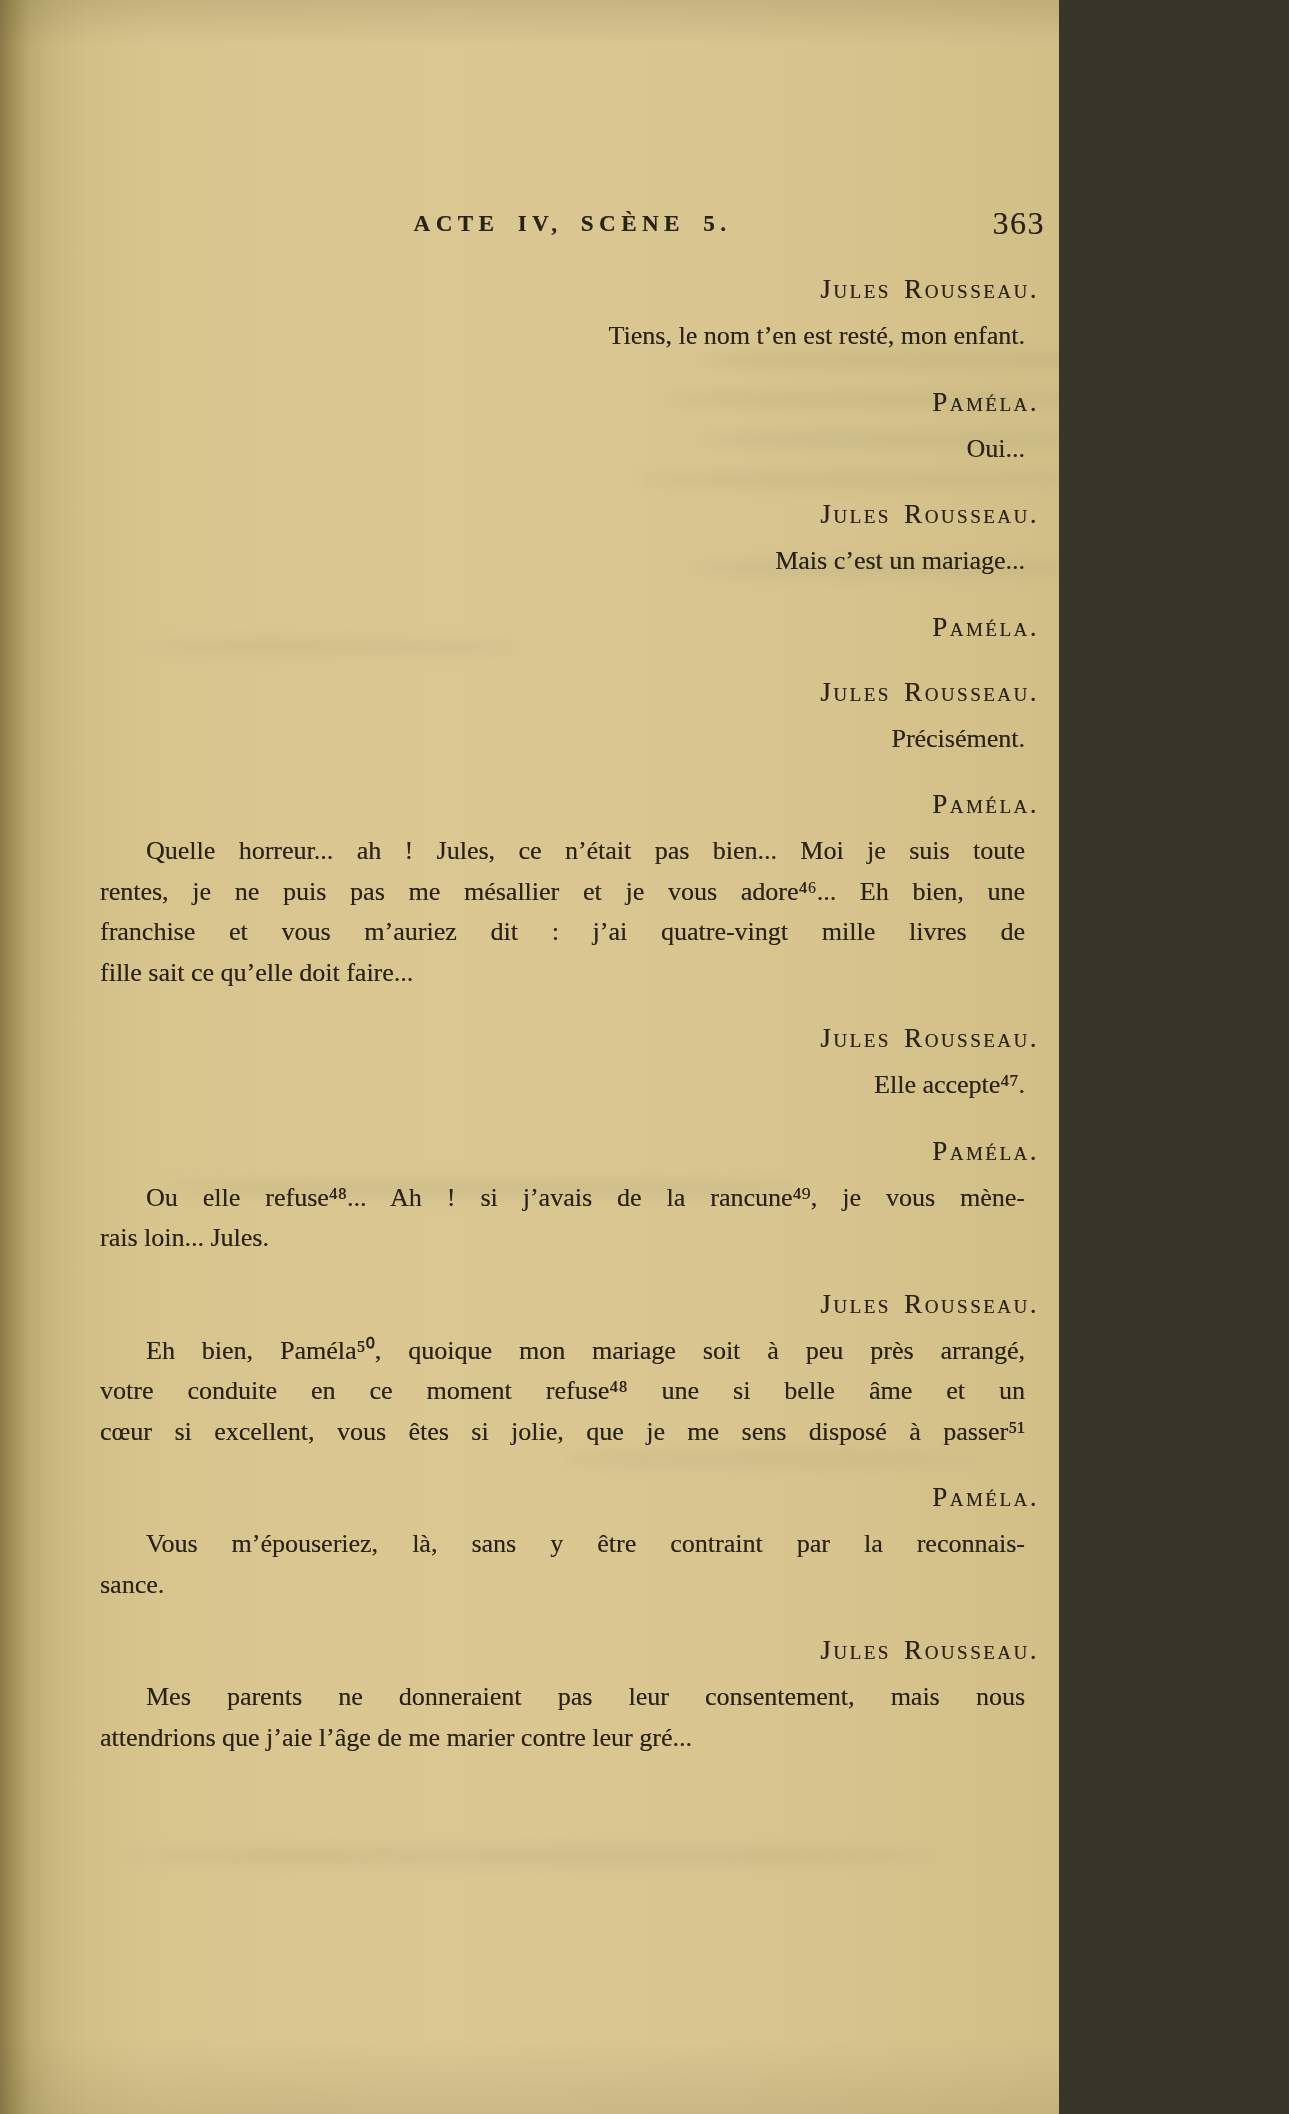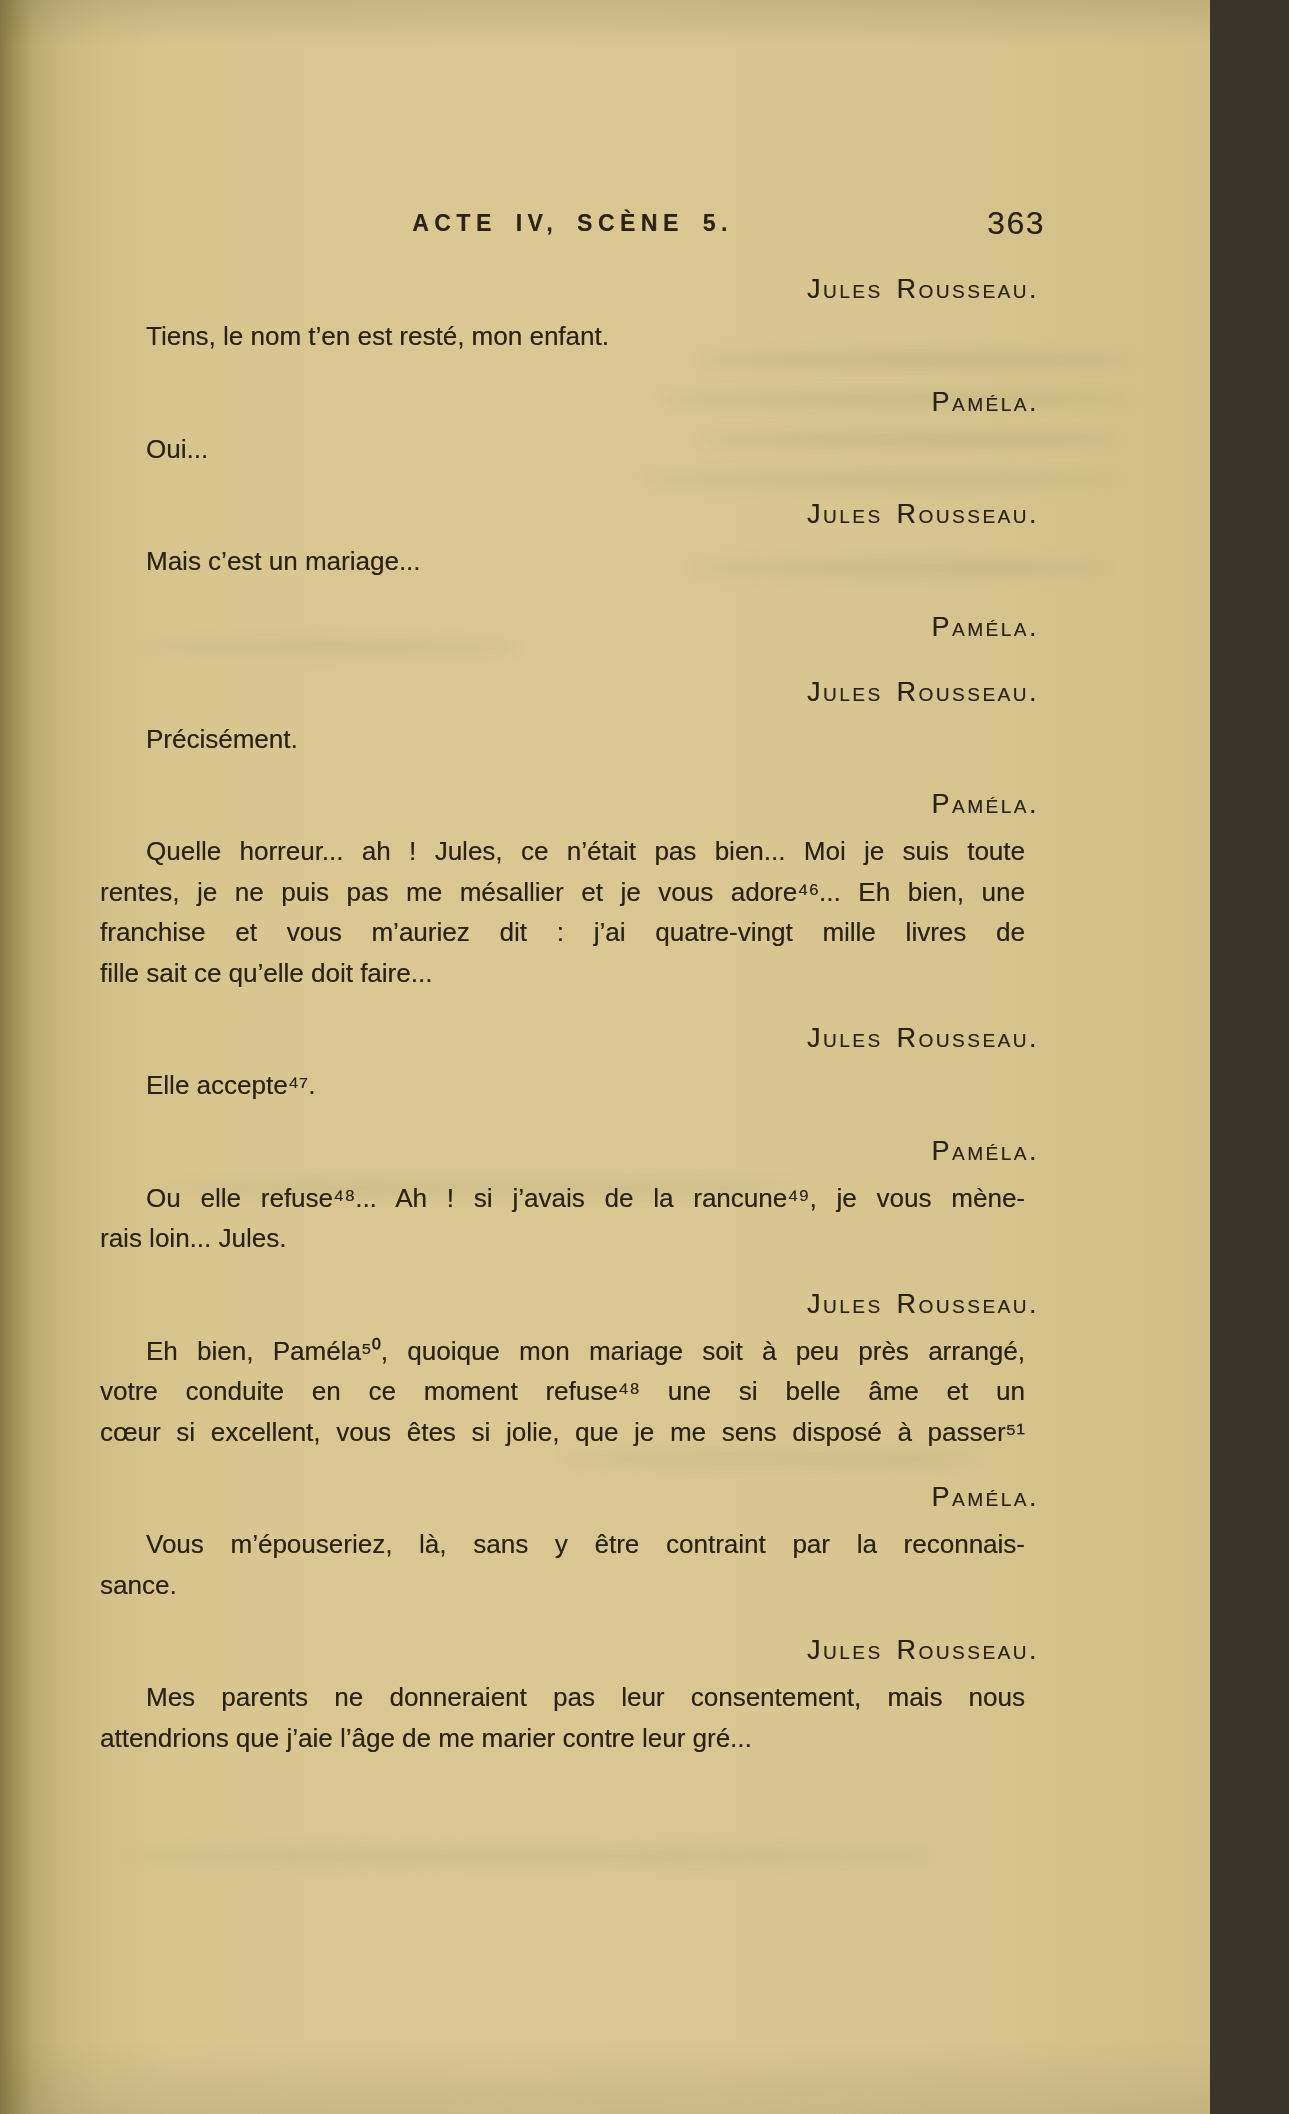--- a/index.html
+++ b/index.html
@@ -1,20 +1,20 @@
 <!DOCTYPE html>
 <html lang="fr"><head>
 <meta charset="utf-8">
 <style>
   html,body{margin:0;padding:0;background:#3a352a;}
   .scan{
     position:relative;
-    width:1210px;height:2114px;
+    width:1059px;height:2114px;
     overflow:hidden;
-    font-family:Liberation Sans, sans-serif;
+    font-family:Liberation Serif, serif;
     color:#2a2315;
     background:
       linear-gradient(180deg, rgba(96,85,48,.16) 0%, rgba(96,85,48,0) 2.2%, rgba(96,85,48,0) 96.5%, rgba(96,85,48,.12) 100%),
       linear-gradient(90deg, #8a794a 0%, #a08f56 1.1%, #bbaa71 2.8%, #cab880 5.2%, #d3c088 8.5%, #d8c58e 14%, #dac792 42%, #d8c590 68%, #d5c28b 88%, #d2bf88 100%);
   }
   
   .stain{position:absolute;pointer-events:none;filter:blur(7px);border-radius:50%;}
   .page-content{position:absolute;left:100px;top:0;width:925px;}
   .running-head-row{position:relative;margin-top:203px;height:41px;}
   .running-head{
@@ -37,21 +37,21 @@
     margin:25px 0 7px;
     transform:translateX(14px);
     text-shadow:.3px .3px .5px rgba(42,35,21,.5);
   }
   .line{
     line-height:40.5px;
     white-space:nowrap;
     text-shadow:.25px .25px .45px rgba(42,35,21,.5);
   }
   .line.justify{white-space:normal;text-align:justify;text-align-last:justify;}
-  .line.indent{padding-left:46px;}
+  .line.indent{padding-left:46px;text-align:right;}
 </style>
 </head>
 <body>
 
 <div class="scan">
 
   <div class="stain" style="left:700px;top:352px;width:430px;height:16px;background:rgba(105,110,75,.11);"></div>
   <div class="stain" style="left:660px;top:392px;width:470px;height:15px;background:rgba(105,110,75,.10);"></div>
   <div class="stain" style="left:700px;top:432px;width:420px;height:15px;background:rgba(100,108,78,.10);"></div>
   <div class="stain" style="left:640px;top:472px;width:480px;height:15px;background:rgba(100,108,78,.09);"></div>

